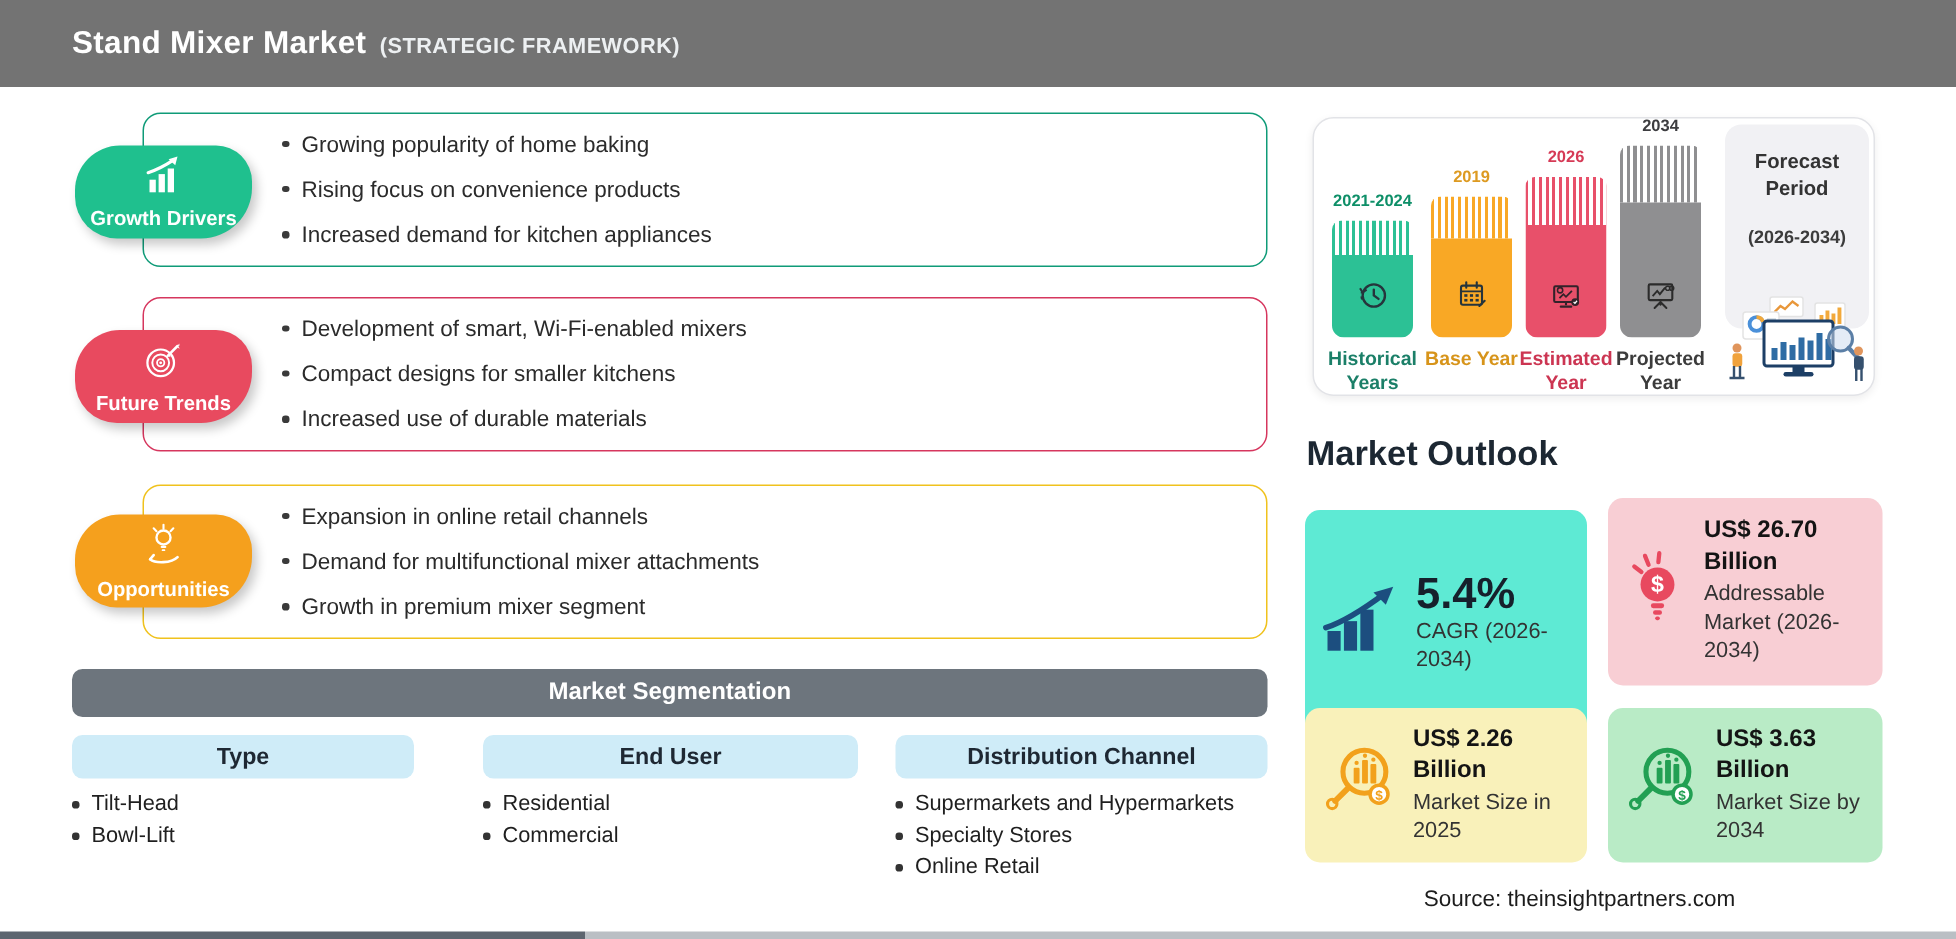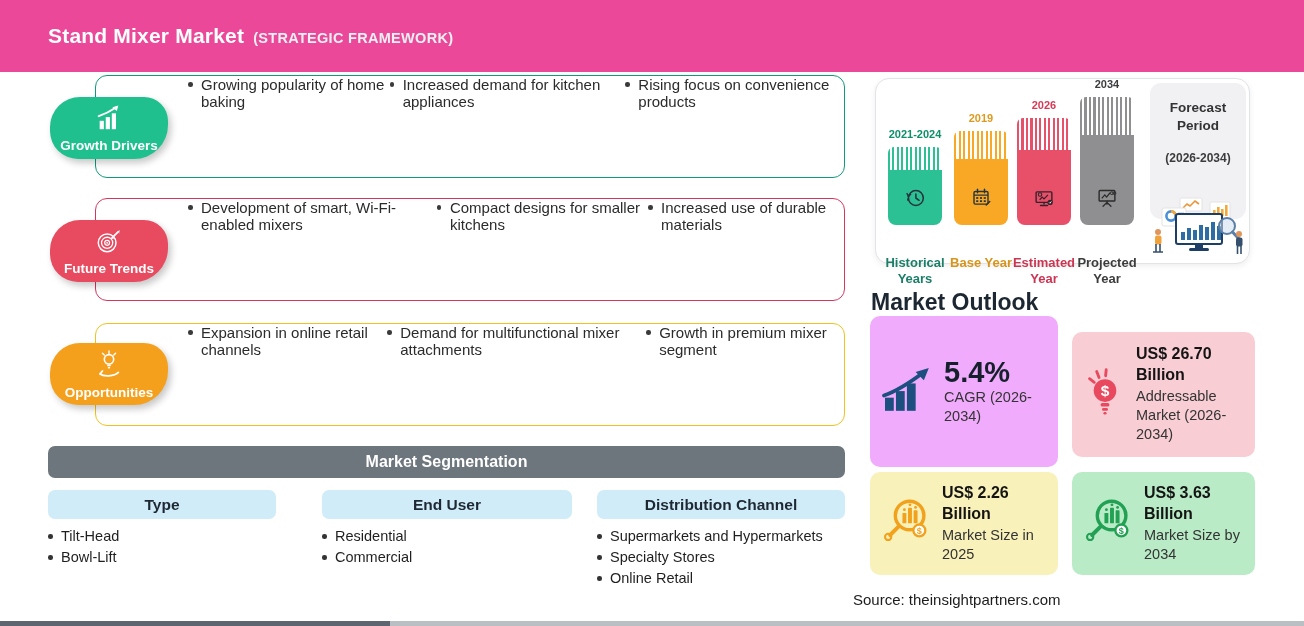--- a/index.html
+++ b/index.html
@@ -1,36 +1,36 @@
 <!DOCTYPE html>
 <html><head>
 <meta charset="utf-8">
 <style>
   * { margin:0; padding:0; box-sizing:border-box; }
   body { font-family:"Liberation Sans","DejaVu Sans",sans-serif; background:#fff; }
   .stage { position:relative; width:1304px; height:626px; background:#fff; overflow:hidden; }
 
   
-  .header { position:absolute; left:0; top:0; width:1304px; height:72px; background:#ec4899; display:flex; align-items:center; }
+  .header { position:absolute; left:0; top:0; width:1304px; height:58px; background:#737373; display:flex; align-items:center; }
   .title-wrap { margin-left:48px; display:flex; align-items:baseline; gap:9px; }
   .title { color:#fff; font-size:21px; font-weight:800; letter-spacing:.2px; }
   .subtitle { color:#edf0f2; font-size:14.5px; font-weight:600; letter-spacing:.3px; }
   .logo { position:absolute; right:46px; top:10px; color:#fff; }
   .logo-row { display:flex; align-items:flex-end; position:relative; }
   .logo-the { writing-mode:vertical-rl; transform:rotate(180deg); font-size:9px; font-weight:700; letter-spacing:.5px; margin-right:2px; line-height:1; }
   .logo-insight { font-size:25px; font-weight:800; line-height:.9; letter-spacing:.5px; }
   .logo-ring { position:absolute; right:-14px; top:-8px; }
   .logo-partners { font-size:11.5px; font-weight:600; text-align:right; margin-top:1px; margin-right:-8px; }
 
   
   .fbox { position:absolute; left:95px; width:750px; height:103px; background:#fff; border-radius:12px; }
   .fbox.p0 { top:75px;  border:1.6px solid #0f9b78; }
   .fbox.p1 { top:198px; border:1.6px solid #d6365e; }
   .fbox.p2 { top:323px; border:1.6px solid #f0c21d; }
-  .fbox ul { list-style:none; height:100%; display:flex; justify-content:center; gap:13px; padding-left:105px; }
+  .fbox ul { list-style:none; height:100%; display:flex; flex-direction:column; justify-content:center; gap:13px; padding-left:105px; }
   .fbox li { position:relative; font-size:15px; color:#2b2b2b; line-height:1.15; }
   .fbox li::before { content:""; position:absolute; left:-13px; top:6px; width:4.5px; height:4.5px; border-radius:50%; background:#3a3a3a; }
 
   .pill { position:absolute; left:50px; width:118px; height:62px; border-radius:30px 24px 34px 28px; display:flex; flex-direction:column; align-items:center; justify-content:center; gap:2px; color:#fff; box-shadow:3px 4px 7px rgba(0,0,0,.22); z-index:2; }
   .pill.p0 { top:97px;  background:#1fc08e; }
   .pill.p1 { top:220px; background:#e84a5f; }
   .pill.p2 { top:343px; background:#f5a01d; }
   .pill-label { font-size:13.5px; font-weight:700; }
 
   
@@ -68,39 +68,39 @@
   .tbar.b2 .stripes { background:repeating-linear-gradient(90deg,#e8506a 0 2px,#fff 2px 4.5px); }
   .tbar.b2 .solid   { background:#e8506a; }
   .tbar.b3 .stripes { background:repeating-linear-gradient(90deg,#8f8f91 0 2px,#fff 2px 4.5px); }
   .tbar.b3 .solid   { background:#8f8f91; }
 
   .yr { position:absolute; width:100px; text-align:center; font-size:11px; font-weight:800; white-space:nowrap; }
   .yr.b0 { left:865px;  top:128px; color:#0e8f68; }
   .yr.b1 { left:931px;  top:112px; color:#dd9a21; }
   .yr.b2 { left:994px;  top:99px;  color:#d63a56; }
   .yr.b3 { left:1057px; top:78px;  color:#3d3d40; }
-  .barlab { position:absolute; top:231px; width:66px; text-align:center; font-size:13px; font-weight:700; line-height:1.25;margin-top:24px; }
+  .barlab { position:absolute; top:231px; width:66px; text-align:center; font-size:13px; font-weight:700; line-height:1.25; }
   .barlab.b0 { left:882px;  color:#1b7f68; }
   .barlab.b1 { left:948px;  color:#d7941a; }
   .barlab.b2 { left:1011px; color:#cc3552; }
   .barlab.b3 { left:1074px; color:#3c3c3c; }
 
   
   .outlook-title { position:absolute; left:871px; top:289px; font-size:23px; font-weight:800; color:#1c2732; }
   .card { position:absolute; border-radius:10px; display:flex; align-items:center; gap:9px; padding:0 8px 0 11px; }
-  .card.k0 { left:870px;  top:316px; width:188px; height:151px; background:#f0abfc; }
+  .card.k0 { left:870px;  top:340px; width:188px; height:151px; background:#5eead4; }
   .card.k1 { left:1072px; top:332px; width:183px; height:125px; background:#f8ced4; }
   .card.k2 { left:870px;  top:472px; width:188px; height:103px; background:#f9f1ba; }
   .card.k3 { left:1072px; top:472px; width:183px; height:103px; background:#b9ebc6; }
   .card-text { display:flex; flex-direction:column; }
   .card-value-big { font-size:29px; font-weight:800; color:#16202c; line-height:1.05; }
   .card-value { font-size:16px; font-weight:800; color:#141414; line-height:1.3; }
   .card-label { font-size:14.5px; color:#333; line-height:1.33; margin-top:1px; }
 
-  .source { position:absolute; top:591px; left:853px; width:400px; text-align:left; font-size:15px; color:#1c1c1c; }
+  .source { position:absolute; top:591px; left:853px; width:400px; text-align:center; font-size:15px; color:#1c1c1c; }
 
   .bottom-left  { position:absolute; left:0;   top:621px; width:390px; height:5px; background:#5d6670; }
   .bottom-right { position:absolute; left:390px; top:621px; width:914px; height:5px; background:#babfc4; }
 
   svg text { font-family:"Liberation Sans","DejaVu Sans",sans-serif; }
 </style>
 </head>
 <body>
 
 <div class="stage">
@@ -108,22 +108,22 @@
   <div class="header">
     <div class="title-wrap">
       <span class="title">Stand Mixer Market</span>
       <span class="subtitle">(STRATEGIC FRAMEWORK)</span>
     </div>
   </div>
 
   <div class="fbox p0">
     <ul>
       <li>Growing popularity of home baking</li>
+      <li>Rising focus on convenience products</li>
       <li>Increased demand for kitchen appliances</li>
-      <li>Rising focus on convenience products</li>
     </ul>
   </div>
   <div class="pill p0">
     <span>
       <svg width="30" height="28" viewBox="0 0 32 30">
         <rect x="6" y="18" width="4.5" height="9" fill="#fff"></rect>
         <rect x="12.5" y="14" width="4.5" height="13" fill="#fff"></rect>
         <rect x="19" y="10" width="4.5" height="17" fill="#fff"></rect>
         <path d="M5 13 C 11 11, 17 8, 23 4" stroke="#fff" stroke-width="2.2" fill="none" stroke-linecap="round"></path>
         <path d="M26 1.5 L19.6 3.4 L24.4 7.6 Z" fill="#fff"></path>

